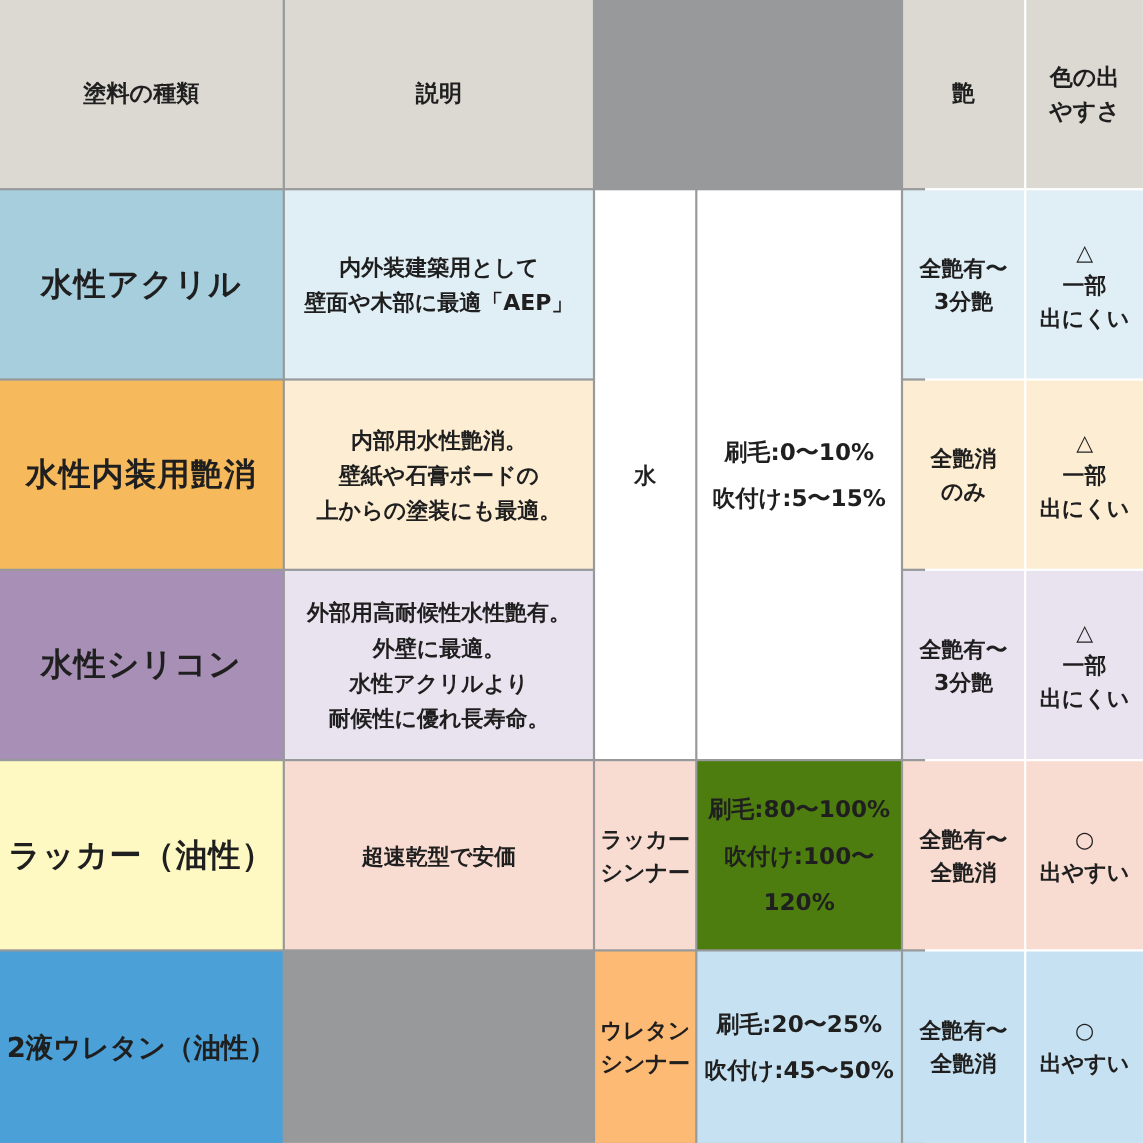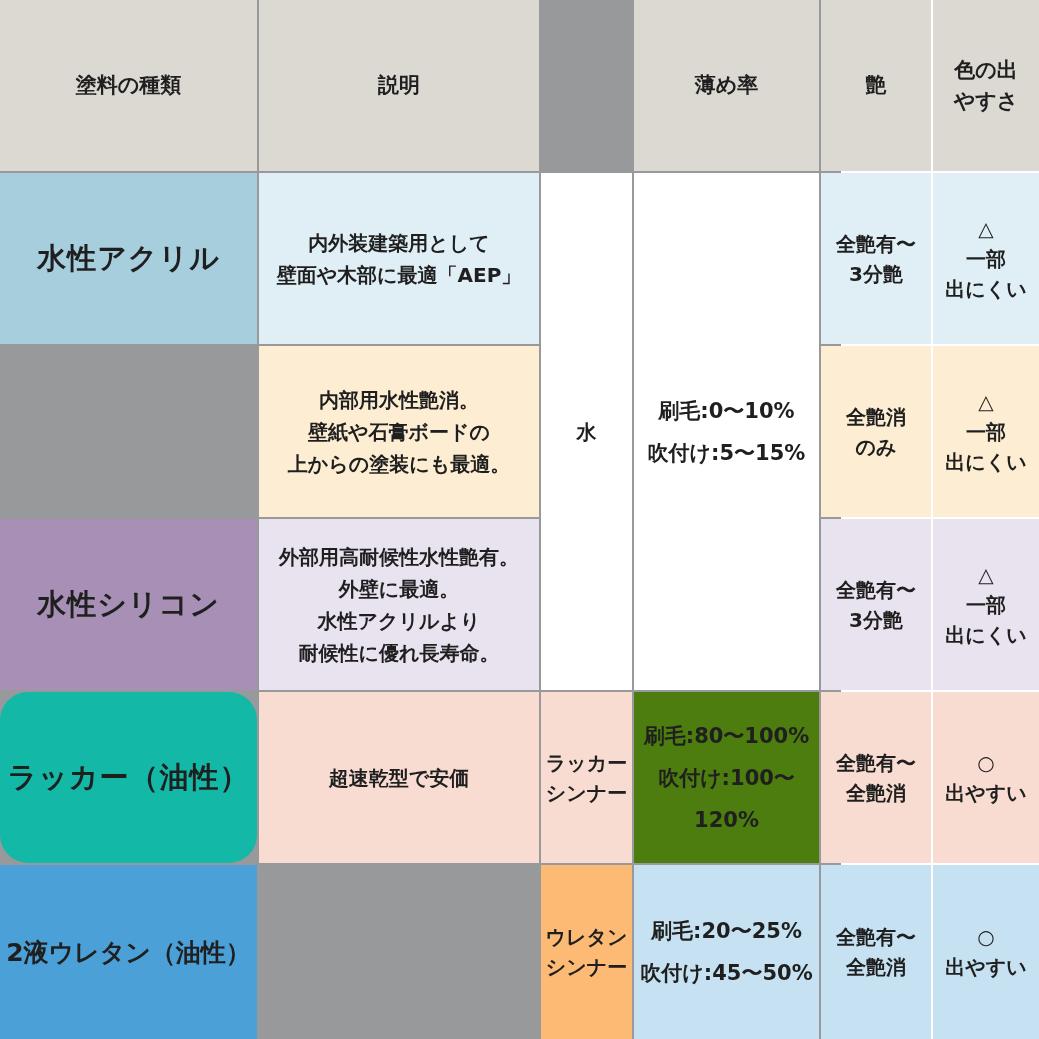--- a/index.html
+++ b/index.html
@@ -37,59 +37,59 @@
   .r4{grid-row:4}.r5{grid-row:5}.r6{grid-row:6}
   .rspan3{grid-row:2 / span 3}
 </style>
 </head>
 <body>
 
 <div class="table">
 
   <div class="cell header-cell c1 r1">塗料の種類</div>
   <div class="cell header-cell c2 r1">説明</div>
-  <div class="cell header-cell c4 r1">薄め率</div>
   <div class="cell header-cell c5 r1">艶</div>
   <div class="cell header-cell c6 r1">色の出
 やすさ</div>
 
   <div class="cell thinner white c3 rspan3">水</div>
   <div class="cell rate white c4 rspan3">刷毛:0〜10%
 吹付け:5〜15%</div>
 
   <div class="cell name c1 r2" style="background: rgb(166, 206, 221);">水性アクリル</div>
   <div class="cell desc c2 r2" style="background: rgb(224, 238, 245);">内外装建築用として
 壁面や木部に最適「AEP」</div>
   <div class="cell gloss c5 r2" style="background: rgb(224, 238, 245);">全艶有〜
 3分艶</div>
   <div class="cell ease c6 r2" style="background: rgb(224, 238, 245);">△
 一部
 出にくい</div>
 
+  <div class="cell name c1 r3" style="background: rgb(246, 185, 92);">水性内装用艶消</div>
   <div class="cell desc c2 r3" style="background: rgb(253, 238, 211);">内部用水性艶消。
 壁紙や石膏ボードの
 上からの塗装にも最適。</div>
   <div class="cell gloss c5 r3" style="background: rgb(253, 238, 211);">全艶消
 のみ</div>
   <div class="cell ease c6 r3" style="background: rgb(253, 238, 211);">△
 一部
 出にくい</div>
 
   <div class="cell name c1 r4" style="background: rgb(167, 143, 181);">水性シリコン</div>
   <div class="cell desc c2 r4" style="background: rgb(233, 226, 239);">外部用高耐候性水性艶有。
 外壁に最適。
 水性アクリルより
 耐候性に優れ長寿命。</div>
   <div class="cell gloss c5 r4" style="background: rgb(233, 226, 239);">全艶有〜
 3分艶</div>
   <div class="cell ease c6 r4" style="background: rgb(233, 226, 239);">△
 一部
 出にくい</div>
 
-  <div class="cell name c1 r5" style="background: #14b8a6; border-radius: 28px;">ラッカー（油性）</div>
+  <div class="cell name c1 r5" style="background: #fef9c3;">ラッカー（油性）</div>
   <div class="cell desc c2 r5" style="background: rgb(249, 220, 209);">超速乾型で安価</div>
   <div class="cell thinner c3 r5" style="background: rgb(249, 220, 209);">ラッカー
 シンナー</div>
   <div class="cell rate c4 r5" style="background: #4d7c0f;">刷毛:80〜100%
 吹付け:100〜120%</div>
   <div class="cell gloss c5 r5" style="background: rgb(249, 220, 209);">全艶有〜
 全艶消</div>
   <div class="cell ease c6 r5" style="background: rgb(249, 220, 209);">○
 出やすい</div>
 

